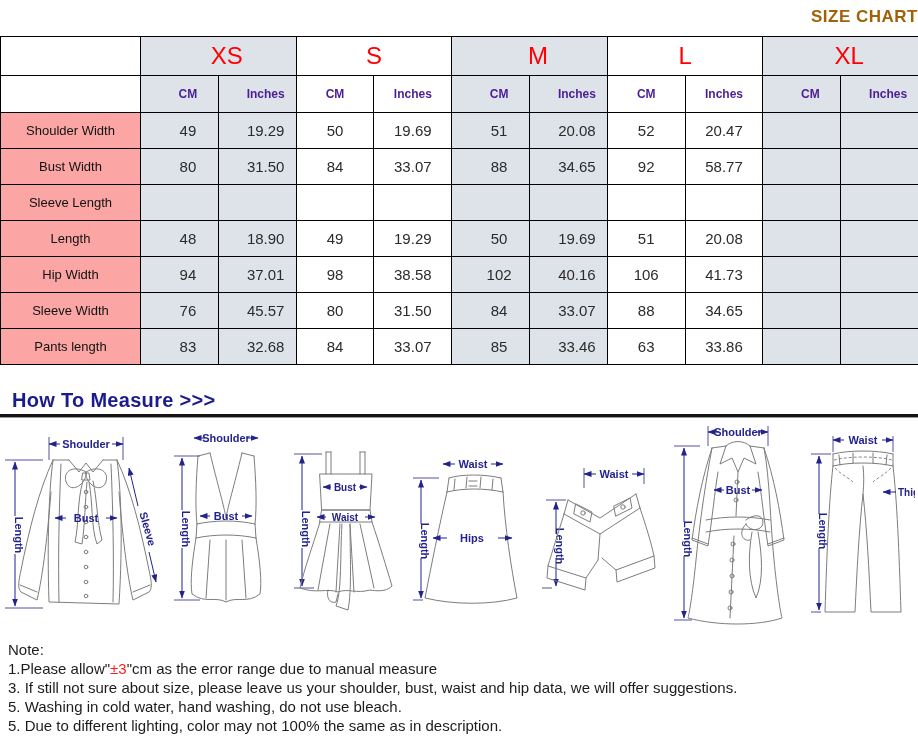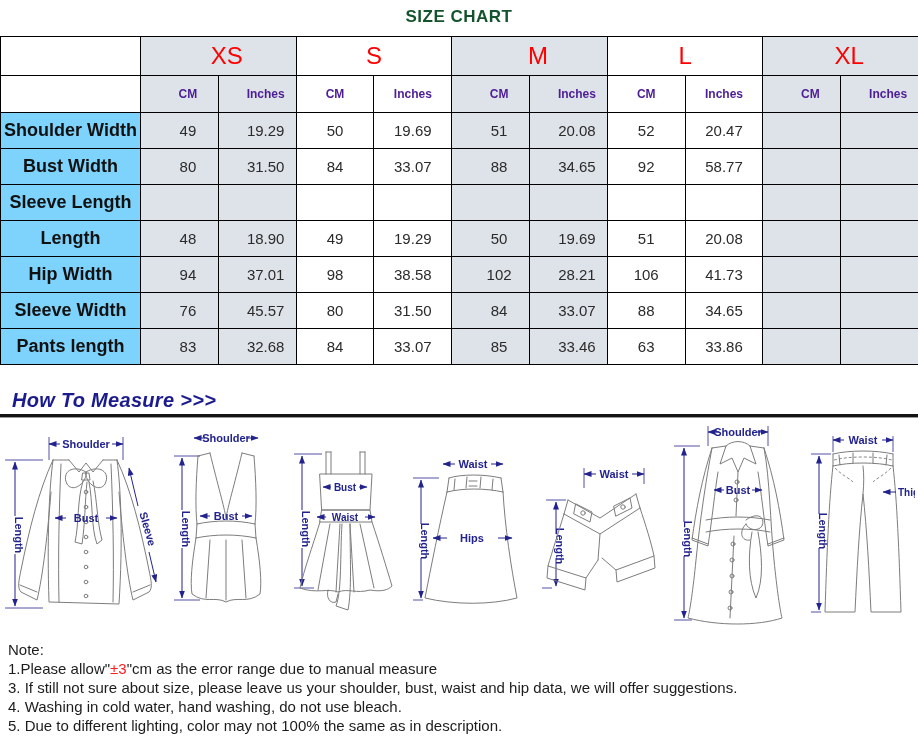--- a/index.html
+++ b/index.html
@@ -1,36 +1,36 @@
 <!DOCTYPE html>
 <html><head>
 <meta charset="utf-8">
 <style>
   html,body{margin:0;padding:0;background:#fff;}
   .page{width:918px;height:756px;background:#fff;overflow:hidden;
         font-family:"Liberation Sans","DejaVu Sans",sans-serif;position:relative;}
-  .title{padding-top:7px;height:29px;text-align:center;font-size:17px;font-weight:bold;
-         color:#14532d;letter-spacing:.5px;}
+  .title{padding-top:7px;height:29px;text-align:right;font-size:17px;font-weight:bold;
+         color:#a16207;letter-spacing:.5px;}
   
   table.size-table{border-collapse:collapse;table-layout:fixed;width:918px;}
   .size-table th,.size-table td{border:1.5px solid #000;text-align:center;vertical-align:middle;
          overflow:hidden;white-space:nowrap;}
   .size-table col.c-lbl{width:140px;}
   .size-table col.c-v{width:77.8px;}
   .size-table tr.r-size{height:39px;}
   .size-table tr.r-unit{height:37px;}
   .size-table tbody tr{height:36px;}
   .size-table th.size{font-size:24px;font-weight:normal;color:#ff0000;}
   .size-table th.unit{font-size:12px;font-weight:bold;color:#4c1d95;}
-  .size-table td.rowlbl{font-size:18px;color:#111;background:#7dd3fc;font-weight:bold;}
+  .size-table td.rowlbl{font-size:13px;color:#111;background:#fca5a5;}
   .size-table td.val{font-size:15px;color:#2b2b2b;}
   .shade{background:#dee2e9;padding-left:18px;}
   
   .htm-heading{margin:24px 1px 2px 12px;font-size:20px;font-weight:bold;color:#1b1b8e;
-               letter-spacing:.3px;font-style:italic;}
+               letter-spacing:.3px;}
   .rule{height:3px;background:#141414;border-bottom:1px solid #9a9a9a;margin-top:2px;}
   
   .figures{display:flex;justify-content:space-between;align-items:flex-start;
            padding:0 3px;height:212px;}
   .figures svg{flex:0 0 auto;}
   .g{stroke:#7d7d7d;stroke-width:1;fill:none;stroke-linecap:round;stroke-linejoin:round;}
   .gd{stroke:#8a8a8a;stroke-width:1;fill:none;stroke-dasharray:3,2;}
   .dim{stroke:#23238e;stroke-width:1;fill:none;}
   .ext{stroke:#23238e;stroke-width:.8;fill:none;}
   text.lab{fill:#23238e;font-family:"Liberation Sans","DejaVu Sans",sans-serif;
@@ -137,21 +137,21 @@
         <td class="val shade"></td>
         <td class="val shade"></td>
       </tr>
       <tr>
         <td class="rowlbl">Hip Width</td>
         <td class="val shade">94</td>
         <td class="val shade">37.01</td>
         <td class="val">98</td>
         <td class="val">38.58</td>
         <td class="val shade">102</td>
-        <td class="val shade">28.21</td>
+        <td class="val shade">40.16</td>
         <td class="val">106</td>
         <td class="val">41.73</td>
         <td class="val shade"></td>
         <td class="val shade"></td>
       </tr>
       <tr>
         <td class="rowlbl">Sleeve Width</td>
         <td class="val shade">76</td>
         <td class="val shade">45.57</td>
         <td class="val">80</td>
@@ -378,17 +378,17 @@
       <line class="dim" x1="76" y1="62" x2="89" y2="62" marker-start="url(#ah)"></line>
       <text class="lab lab-s" x="91" y="66" style="text-anchor:start">Thigh</text>
     </svg>
 
   </div>
 
   <div class="notes">
     <div class="note-line">Note:</div>
     <div class="note-line"><span>1.Please allow"</span><span class="red">±3</span><span>"cm as the error range due to manual measure</span></div>
     <div class="note-line">3. If still not sure about size, please leave us your shoulder, bust, waist and hip data, we will offer suggestions.</div>
-    <div class="note-line">4. Washing in cold water, hand washing, do not use bleach.</div>
+    <div class="note-line">5. Washing in cold water, hand washing, do not use bleach.</div>
     <div class="note-line">5. Due to different lighting, color may not 100% the same as in description.</div>
   </div>
 
 </div>
 
 </body></html>

